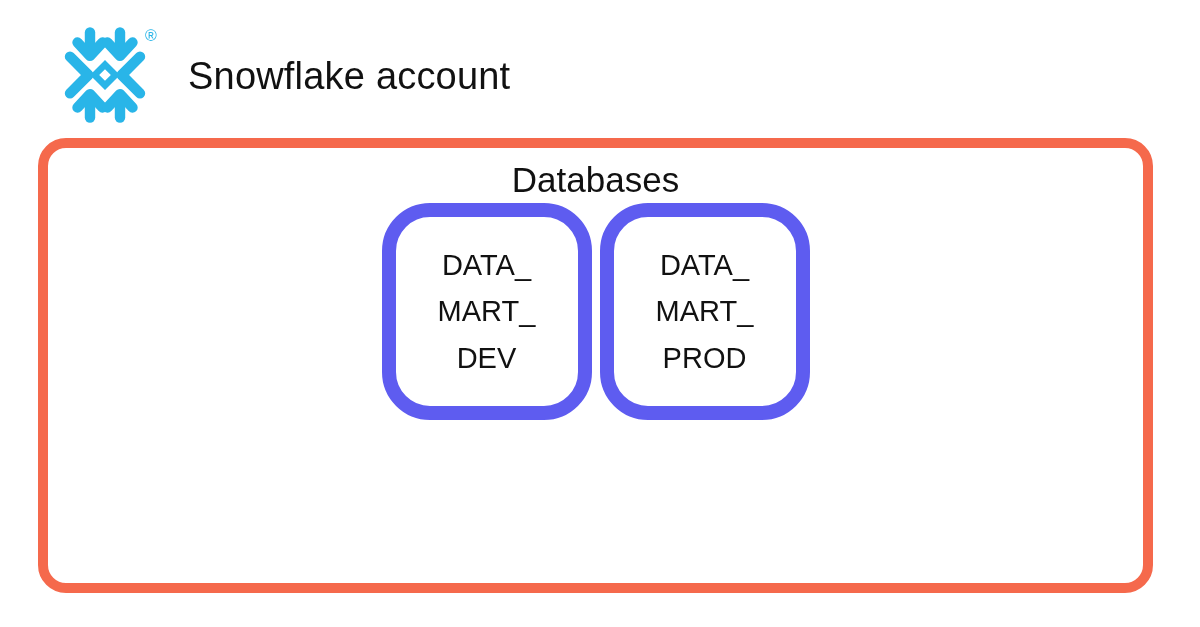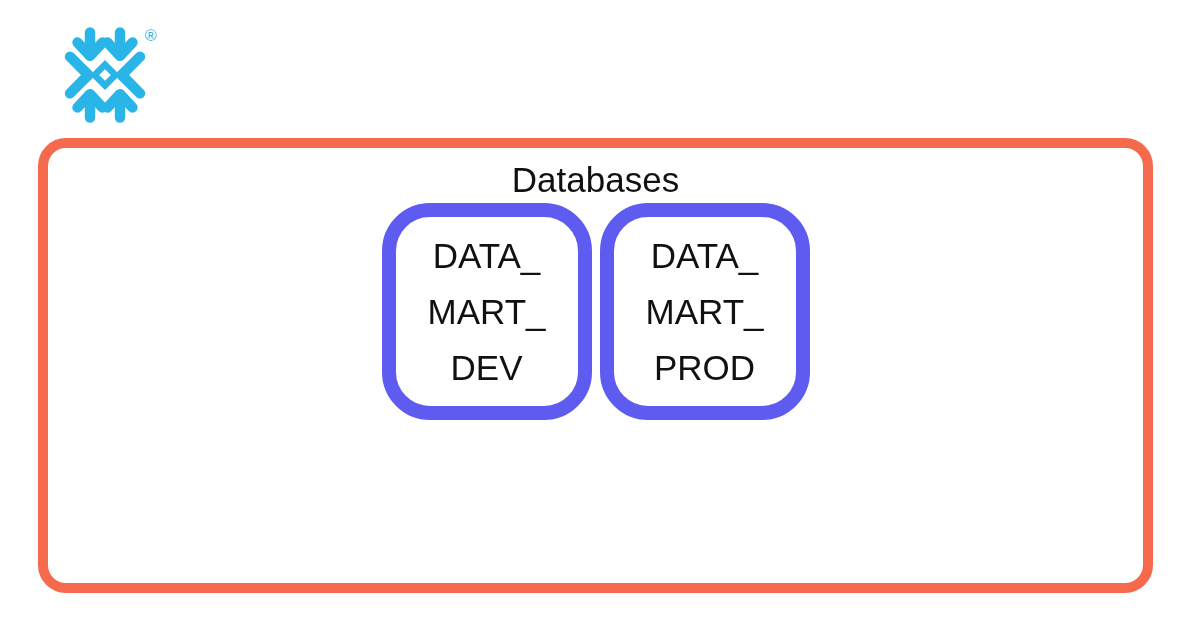--- a/index.html
+++ b/index.html
@@ -94,21 +94,21 @@
     text-align: center;
   }
   .db-label {
     font-size: 37px;
     font-weight: 400;
     color: var(--text);
     white-space: pre-line;
     line-height: 1.25;
   }
   .db-label.small {
-    font-size: 35px;
+    font-size: 29px;
     line-height: 1.6;
   }
 </style>
 </head>
 <body>
 
 <div class="canvas">
 
   <div class="header">
     <div class="logo-wrap">
@@ -129,20 +129,21 @@
           <path d="M27,99 L42,83 L57,99"></path>
 
           <path d="M78,111 L78,96"></path>
           <path d="M63,99 L78,83 L93,99"></path>
         </g>
 
         <path d="M60,42 L78,60 L60,78 L42,60 Z M60,53 L67,60 L60,67 L53,60 Z" fill="#29B5E8" fill-rule="evenodd" stroke="none"></path>
       </svg>
       <span class="registered-mark">®</span>
     </div>
+    <div class="page-title">Snowflake account</div>
   </div>
 
   <div class="group-box">
     <div class="group-title">Databases</div>
     <div class="box-row">
 
 
 
       <div class="db-box">
         <span class="db-label small">DATA_

